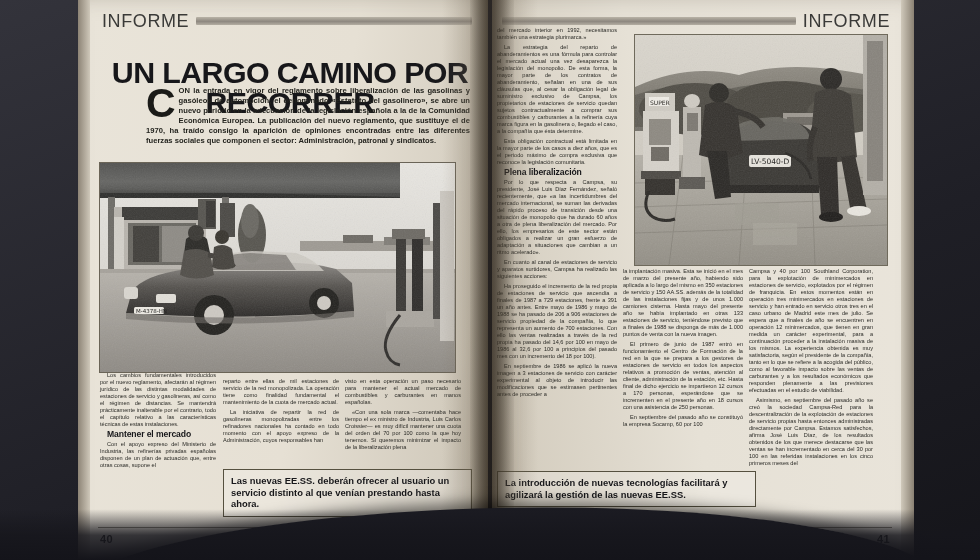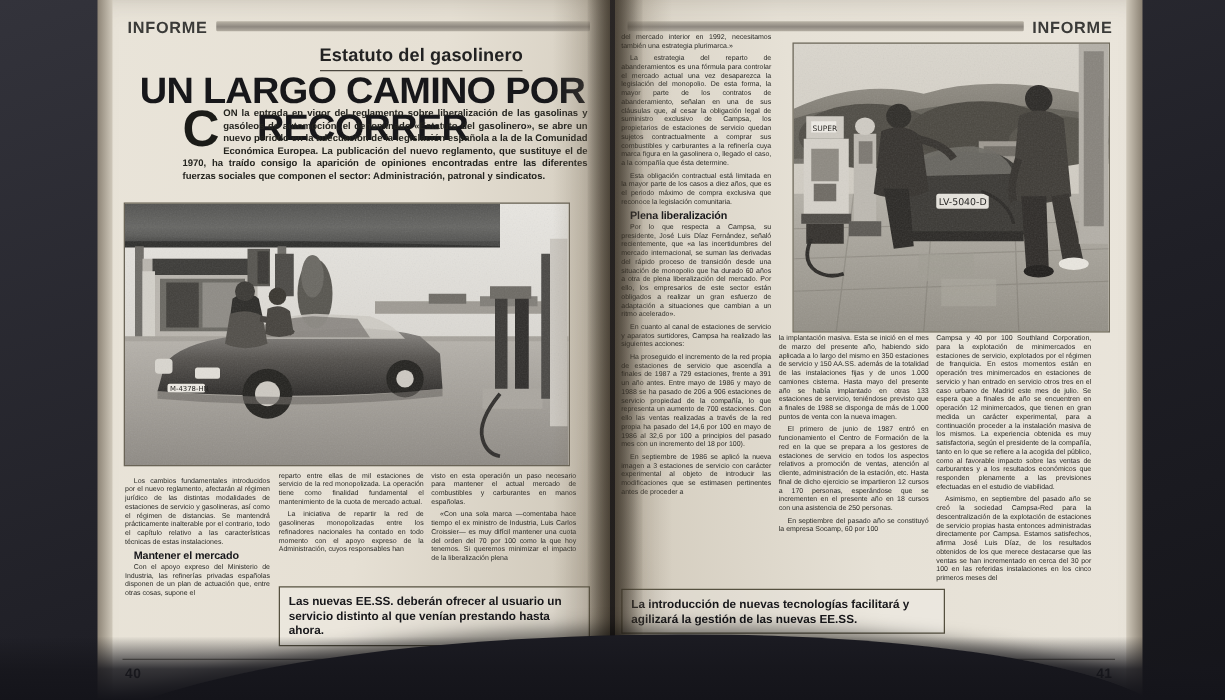--- a/index.html
+++ b/index.html
@@ -46,21 +46,21 @@
     background:linear-gradient(180deg,rgba(20,20,26,0) 0%,rgba(20,20,26,.0) 18%,rgba(22,22,28,.85) 60%,#14141a 100%);
     pointer-events:none;}
   .bottom-curve{position:absolute;left:60px;right:40px;bottom:-34px;height:86px;z-index:8;
     background:#1b1b22;border-radius:50% 50% 0 0 / 100% 100% 0 0;
     transform:rotate(-1.2deg);box-shadow:0 -6px 14px rgba(0,0,0,.5);}
 
   
   .informe-row{position:absolute;top:13px;height:16px;display:flex;align-items:center;gap:7px;}
   .informe-left{left:14px;right:16px;}
   .informe-right{left:10px;right:12px;flex-direction:row-reverse;}
-  .informe-word{font-size:13px;font-weight:bold;letter-spacing:.6px;color:#3a3a38;white-space:nowrap;}
+  .informe-word{font-size:18px;font-weight:normal;letter-spacing:.6px;color:#3a3a38;white-space:nowrap;}
   .informe-bar{flex:1;height:8px;
     background:linear-gradient(180deg,#b9b3a6,#8e8880 55%,#b4aea2);
     border-radius:1px;}
 
   
   .kicker{position:absolute;left:120px;right:22px;top:36px;text-align:center;}
   .kicker span{display:inline-block;font-size:14.5px;font-weight:bold;color:#222;border-bottom:1.4px solid #4a463e;padding-bottom:3px;letter-spacing:.1px;}
   .headline{position:absolute;left:18px;right:14px;top:58px;text-align:center;
     font-size:29.5px;font-weight:bold;color:#17171a;letter-spacing:-.6px;line-height:1;
     transform:scaleX(1.03);transform-origin:center;}
@@ -73,21 +73,21 @@
     border:1px solid #6a6457;overflow:hidden;background:#cfc9bd;}
   .photo-right{position:absolute;left:142px;top:34px;width:252px;height:230px;
     border:1px solid #6f6a5c;overflow:hidden;background:#cfc9bd;}
 
   
   .col{position:absolute;font-size:5.6px;line-height:7.0px;color:#2a2a26;text-align:justify;}
   .col p{margin:0 0 3px 0;text-indent:7px;}
   .col p.nind{text-indent:0;}
   .subhead{font-size:8.6px;font-weight:bold;color:#17171a;margin:9px 0 5px 0;text-indent:0;letter-spacing:-.1px;}
 
-  .lc1{left:12px;top:382px;width:116px;}
+  .lc1{left:12px;top:372px;width:116px;}
   .lc2{left:135px;top:378px;width:116px;}
   .lc3{left:257px;top:378px;width:116px;}
 
   .rc1{left:5px;top:27px;width:120px;}
   .rc2{left:131px;top:268px;width:120px;}
   .rc3{left:257px;top:268px;width:124px;}
 
   
   .pullquote{position:absolute;border:1.1px solid #55503f;background:rgba(255,255,255,.20);
     padding:5px 7px 6px 7px;}
@@ -113,23 +113,20 @@
 <div id="spread">
   <div class="desk"></div>
 
   <div class="page page-left">
 
     <div class="informe-row informe-left">
       <span class="informe-word">INFORME</span>
       <span class="informe-bar"></span>
     </div>
 
-    <div class="kicker">
-      <span>Estatuto del gasolinero</span>
-    </div>
 
     <div class="headline">UN LARGO CAMINO POR RECORRER</div>
 
     <div class="intro">
       <span class="dropcap">C</span><span>ON la entrada en vigor del reglamento sobre liberalización de las gasolinas y gasóleos de automoción, el denominado «Estatuto del gasolinero», se abre un nuevo periodo en la adecuación de la legislación española a la de la Comunidad Económica Europea. La publicación del nuevo reglamento, que sustituye el de 1970, ha traído consigo la aparición de opiniones encontradas entre las diferentes fuerzas sociales que componen el sector: Administración, patronal y sindicatos.</span>
     </div>
 
     <div class="photo-left">
       <svg class="ph" viewBox="0 0 355 209" preserveAspectRatio="none">
         <defs>

